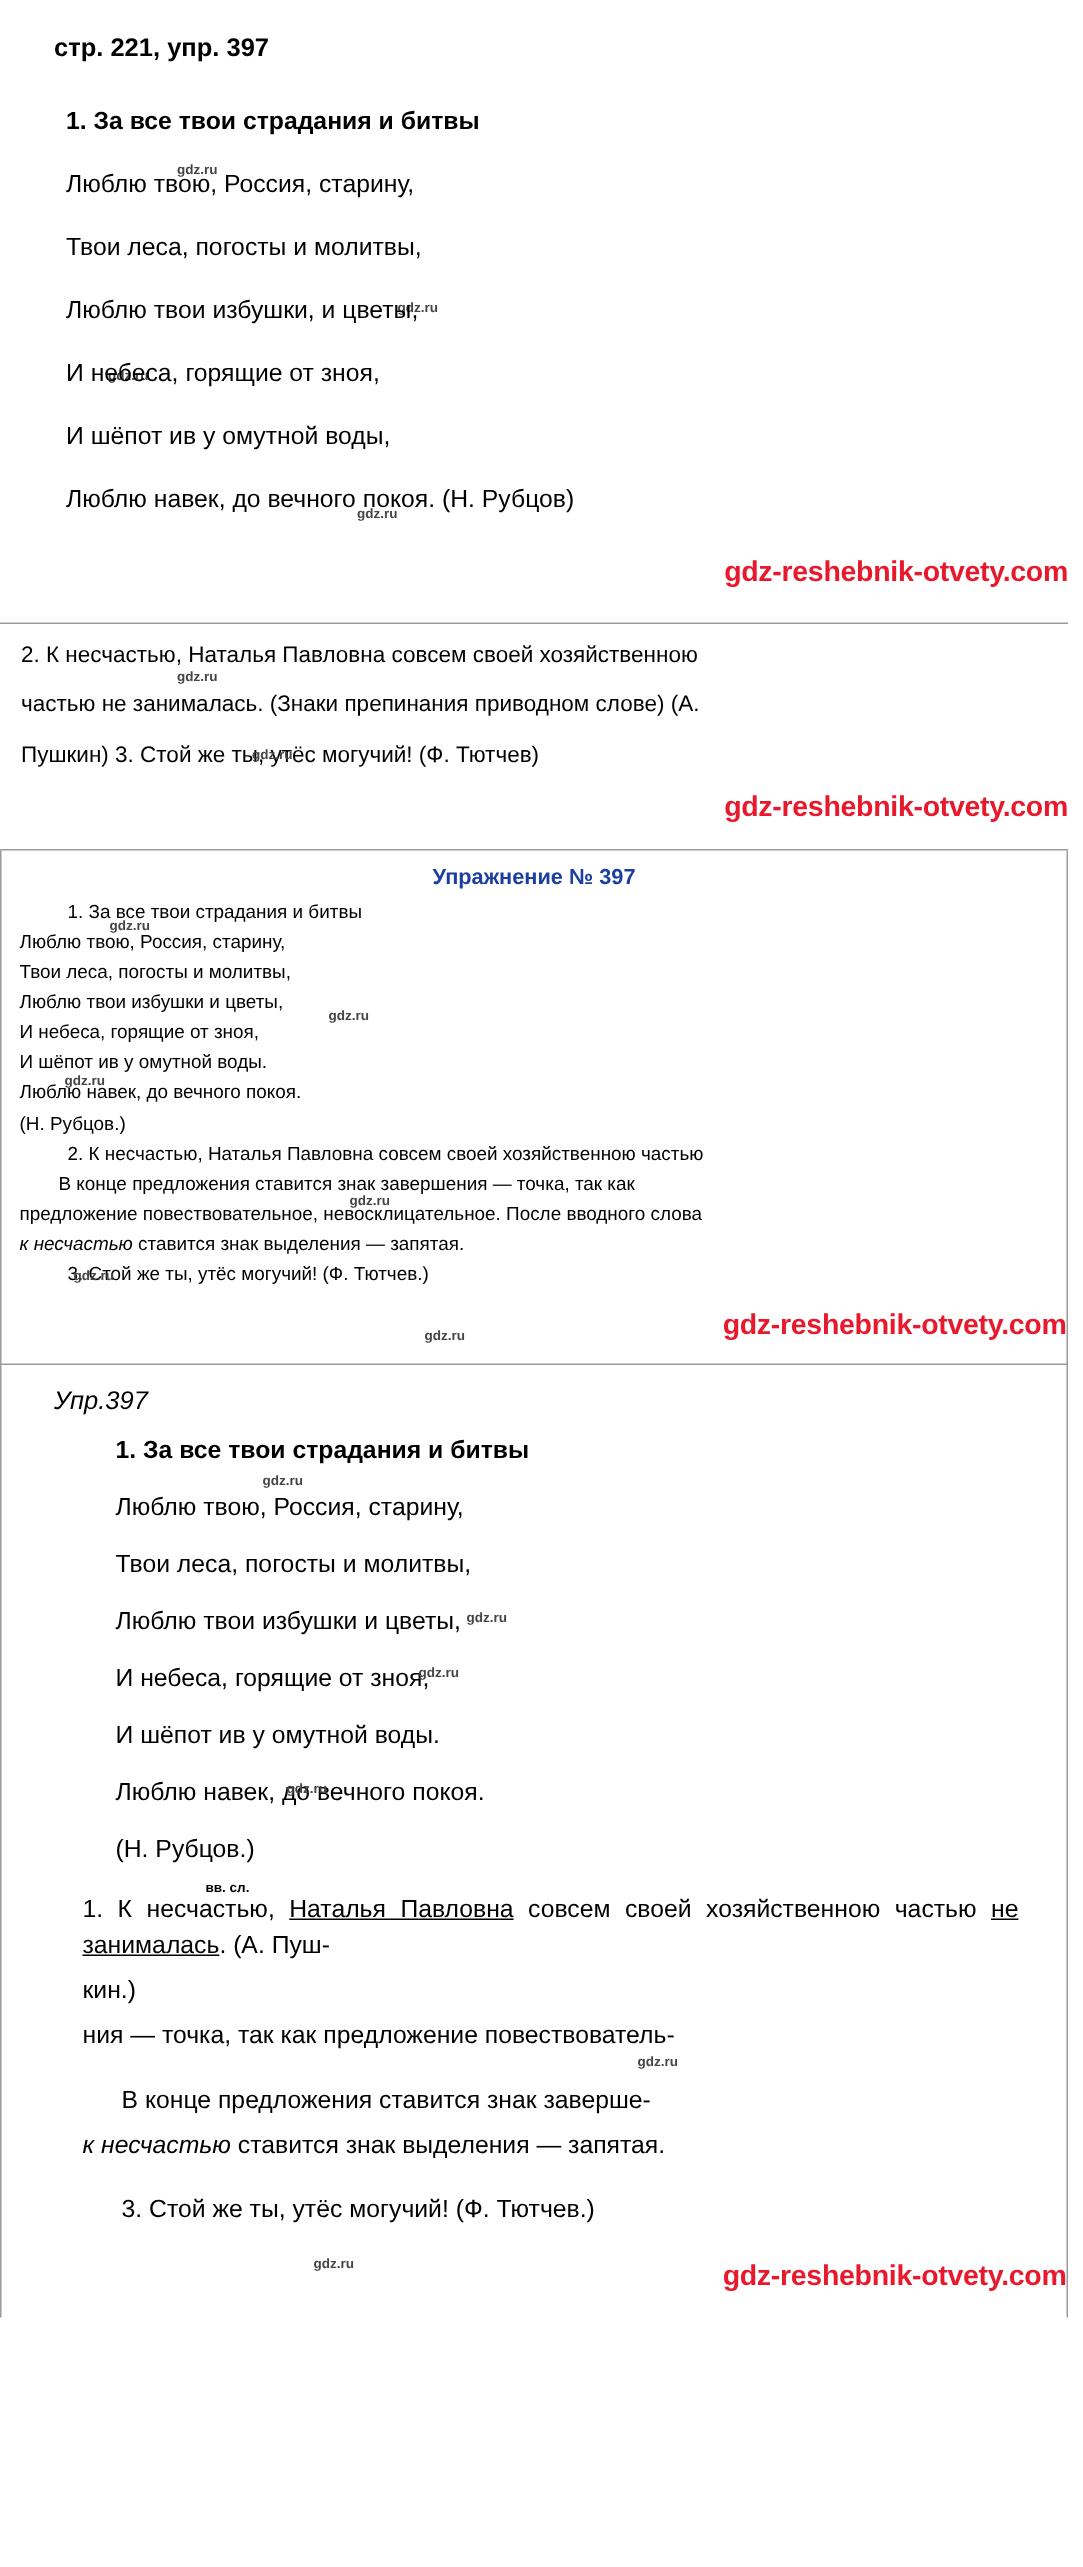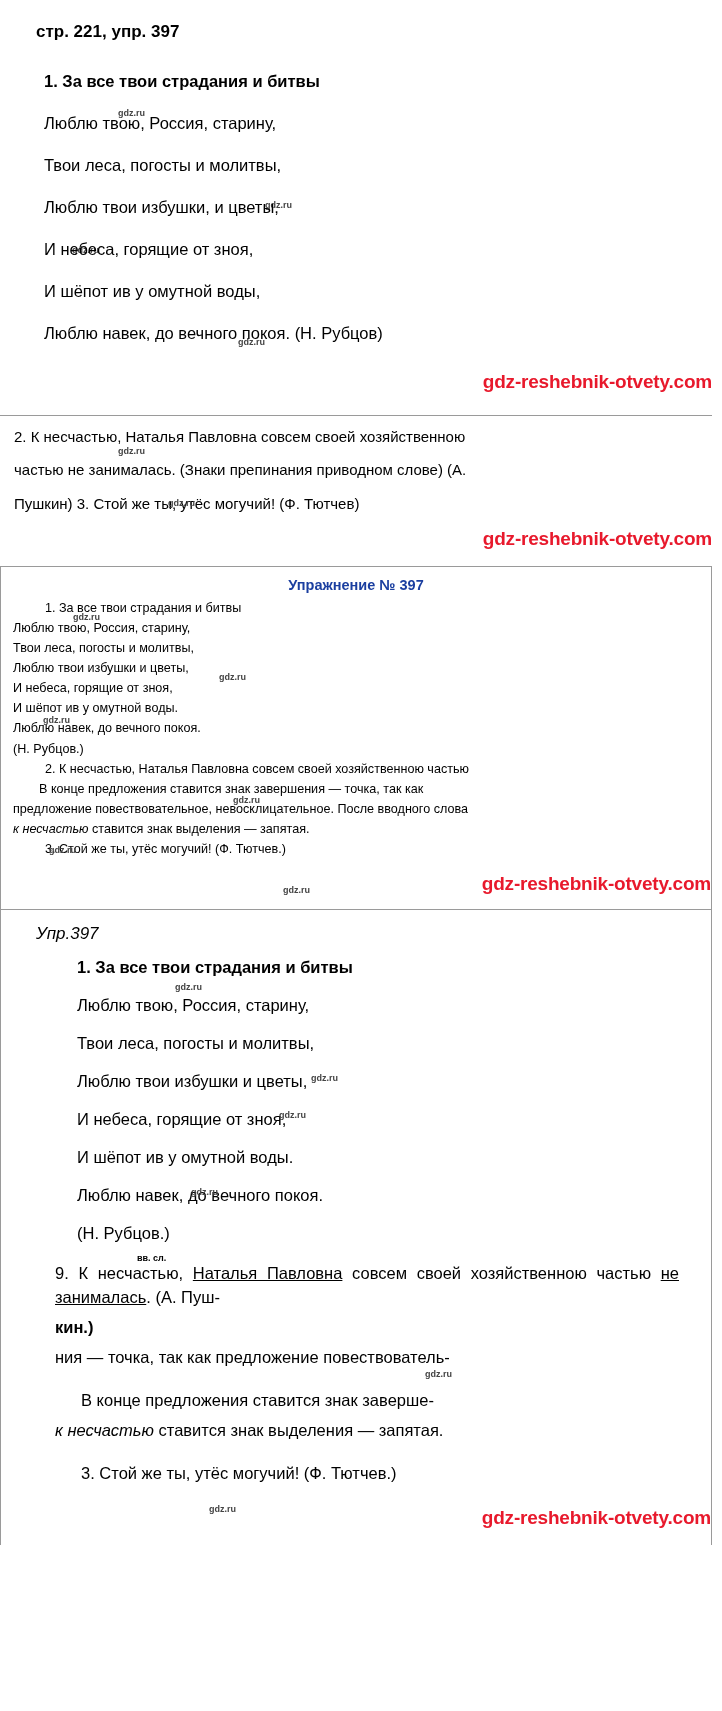--- a/index.html
+++ b/index.html
@@ -222,23 +222,23 @@
     <span class="gdz-mark" style="left:278px; top:200px;">gdz.ru</span>
 
     <div class="line">И шёпот ив у омутной воды.</div>
     <div class="line">Люблю навек, до вечного покоя.</div>
     <span class="gdz-mark" style="left:190px; top:277px;">gdz.ru</span>
 
     <div class="line">(Н. Рубцов.)</div>
 
     <div class="blk">
       <span class="sup-note" style="left:136px; top:-10px;">вв. сл.</span>
-      <span>9. К несчастью, </span><span class="und">Наталья Павловна</span><span> совсем своей хозяйственною  частью  </span><span class="und">не занималась</span><span>. (А.  Пуш-</span>
+      <span>1. К несчастью, </span><span class="und">Наталья Павловна</span><span> совсем своей хозяйственною  частью  </span><span class="und">не занималась</span><span>. (А.  Пуш-</span>
     </div>
-    <div class="blk noind" style="margin-top:-12px;font-weight:bold;">кин.)</div>
+    <div class="blk noind" style="margin-top:-12px;">кин.)</div>
 
     <div class="blk noind" style="margin-top:-12px;">ния — точка, так как предложение повествователь-</div>
     <div class="blk indent">В  конце  предложения  ставится  знак  заверше-</div>
     <span class="gdz-mark" style="left:424px; top:459px;">gdz.ru</span>
     <div class="blk noind" style="margin-top:-12px;"><span class="ital">к несчастью</span><span> ставится знак выделения — запятая.</span></div>
 
     <div class="blk indent">3. Стой же ты, утёс могучий! (Ф. Тютчев.)</div>
     <span class="gdz-mark" style="left:208px; top:594px;">gdz.ru</span>
 
     <div class="watermark-link wm">gdz-reshebnik-otvety.com</div>

